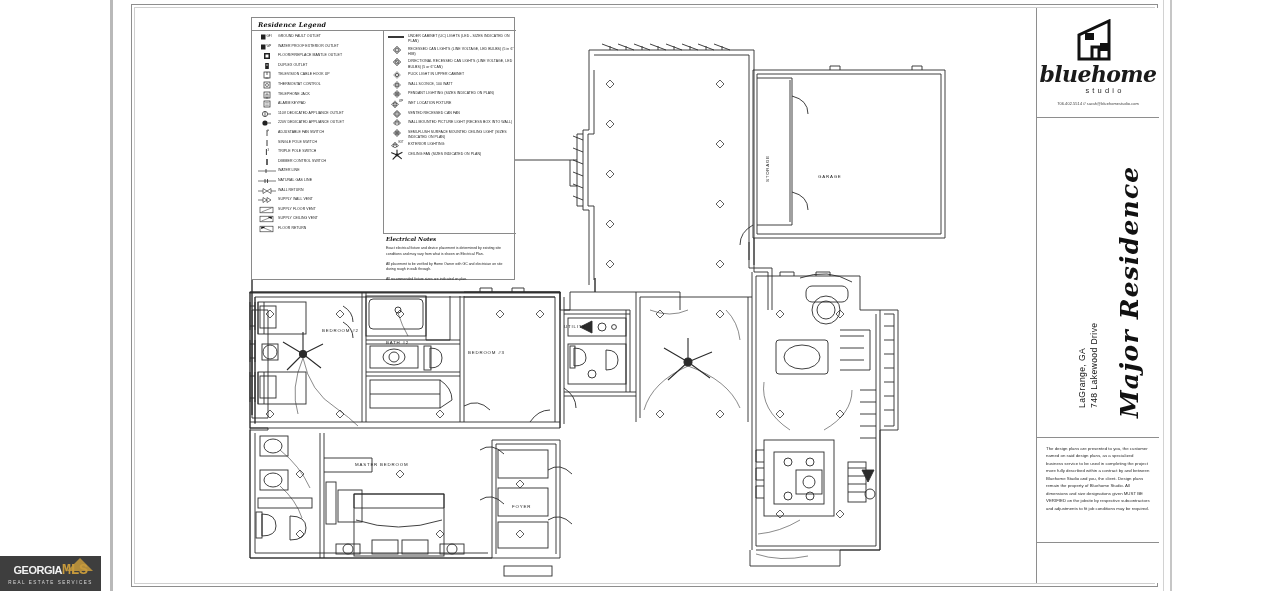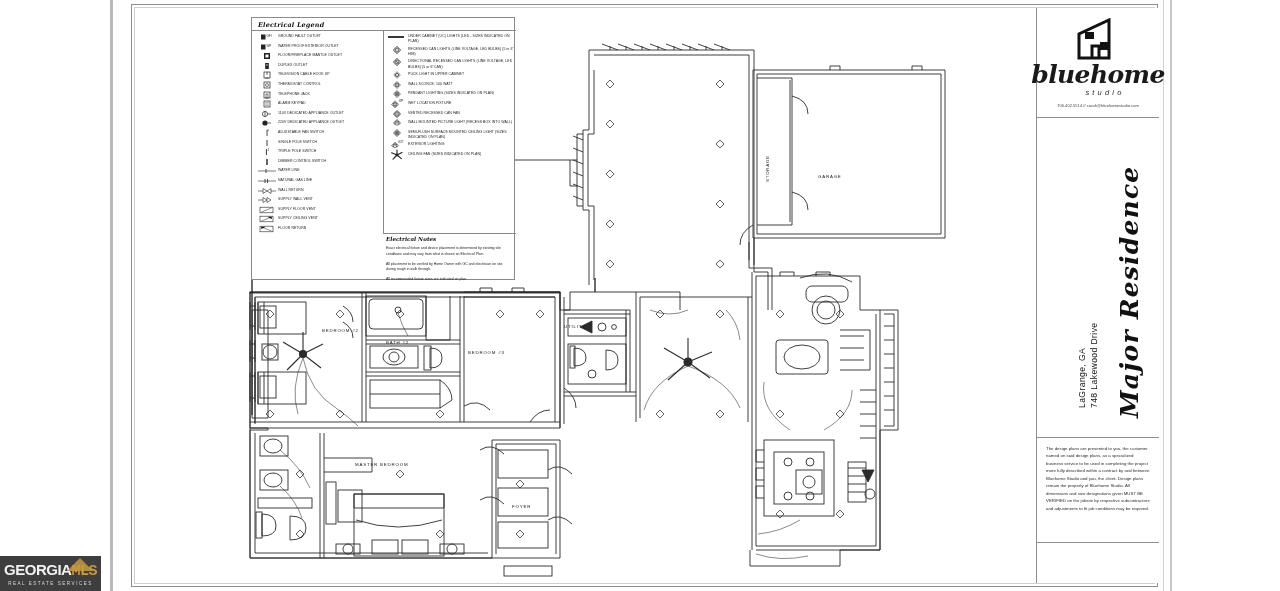--- a/index.html
+++ b/index.html
@@ -26,22 +26,22 @@
 
   
   .titleblock {
     position: absolute; left: 1036px; top: 8px; width: 122px; height: 575px;
     border-left: 1px solid #8e8e8e; background: #fff;
   }
   .tb-cell { position: absolute; left: 0; width: 122px; border-bottom: 1px solid #8e8e8e; }
   .tb-logo { top: 0; height: 110px; display: flex; flex-direction: column; align-items: center; justify-content: center; }
   .logo-mark { width: 46px; height: 42px; margin-bottom: 2px; }
   .logo-word { font-family: "DejaVu Serif", serif; font-style: italic; font-weight: 700;
-    font-size: 25px; letter-spacing: -0.6px; line-height: 1; color: #1a1a1a; }
-  .logo-sub { font-size: 7.5px; letter-spacing: 3.2px; color: #2a2a2a; margin-top: 1px; margin-left: 14px; font-style: italic; }
+    font-size: 22px; letter-spacing: -0.6px; line-height: 1; color: #1a1a1a; }
+  .logo-sub { font-size: 7.5px; letter-spacing: 3.2px; color: #2a2a2a; margin-top: 1px; margin-left: 14px; }
   .logo-contact { font-size: 3.9px; color: #3a3a3a; margin-top: 6px; letter-spacing: 0.1px; }
 
   .tb-title { top: 110px; height: 320px; }
   .vert-wrap { position: absolute; left: 0; top: 0; width: 122px; height: 320px; }
   .vtext {
     position: absolute; transform-origin: 0 0;
     white-space: nowrap; color: #111;
   }
   .vtitle {
     left: 78px; top: 300px; transform: rotate(-90deg);
@@ -103,21 +103,21 @@
   }
   .room-label.vert { transform: rotate(-90deg); transform-origin: 0 0; }
 
   
   .watermark {
     position: absolute; left: 0px; top: 556px; width: 101px; height: 35px;
     background: #3e3e3e; display: flex; flex-direction: column;
     align-items: center; justify-content: center; overflow: hidden;
   }
   .wm-row { display: flex; align-items: baseline; }
-  .wm-georgia { font-size: 15px; font-weight: 700; color: #f2f2f2; letter-spacing: -0.5px; }
+  .wm-georgia { font-size: 11px; font-weight: 700; color: #f2f2f2; letter-spacing: -0.5px; }
   .wm-mls { font-size: 15px; font-weight: 700; color: #c79a3c; letter-spacing: -0.5px; font-family: Liberation Mono, monospace; }
   .wm-sub { font-size: 4.6px; letter-spacing: 1.5px; color: #d8d8d8; margin-top: 1px; }
   .wm-roof { position: absolute; right: 8px; top: 2px; width: 0; height: 0;
              border-left: 13px solid transparent; border-right: 13px solid transparent;
              border-bottom: 13px solid #c79a3c; opacity: .85; }
 </style>
 </head>
 <body>
 
 <div id="viewer">
@@ -441,21 +441,21 @@
     <div class="room-label" style="left:246px; top:330px;">BATH #2</div>
     <div class="room-label" style="left:328px; top:340px;">BEDROOM #3</div>
     <div class="room-label" style="left:424px; top:314px;">UTILITY</div>
     <div class="room-label" style="left:215px; top:452px;">MASTER BEDROOM</div>
     <div class="room-label" style="left:372px; top:494px;">FOYER</div>
     <div class="room-label" style="left:678px; top:164px;">GARAGE</div>
     <div class="room-label vert" style="left:625px; top:172px;">STORAGE</div>
   </div>
 
   <div class="legend">
-    <div class="legend-head">Electrical Legend</div>
+    <div class="legend-head">Residence Legend</div>
     <div class="col-divider"></div>
     <div class="notes-divider"></div>
 
     <div class="lg-col lg-left">
 
       <div class="lg-item">
         <span class="lg-sym">
           <svg width="14" height="8" viewBox="0 0 14 8">
               <rect x="1" y="1.5" width="4.5" height="5" fill="#222"></rect>
               <text x="6.5" y="4" font-size="3" fill="#222" font-family="sans-serif">GFI</text>

